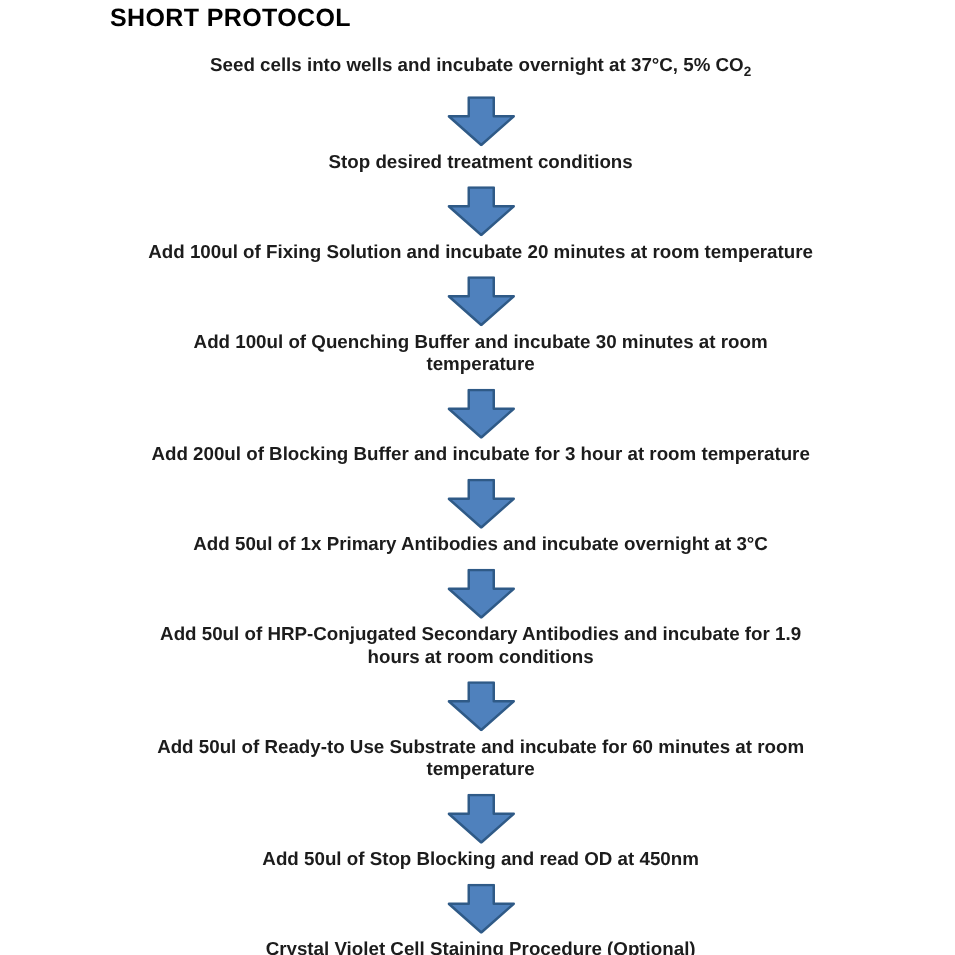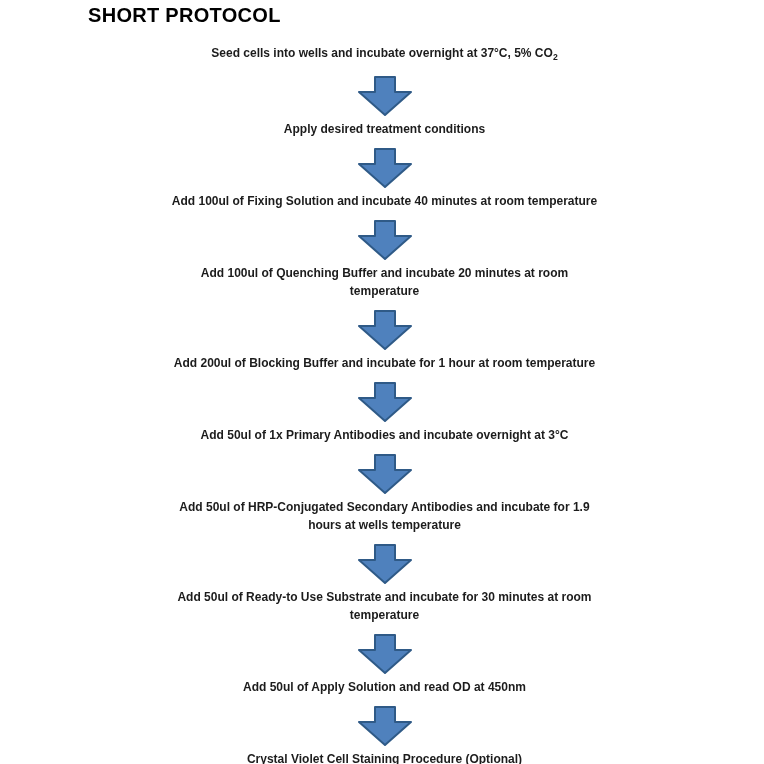--- a/index.html
+++ b/index.html
@@ -28,21 +28,21 @@
     left: 0;
     right: 0;
     padding-top: 44px;
     display: flex;
     flex-direction: column;
     align-items: center;
     transform: translateX(-10px);
   }
   .step {
     text-align: center;
-    font-size: 12px;
+    font-size: 15px;
     font-weight: bold;
     color: #1c1c1c;
     line-height: 18px;
   }
   .line { white-space: nowrap; }
   .line sub { font-size: 0.72em; }
   .arrow {
     width: 54px;
     height: 40px;
     margin: 10px 0 4px 0;
@@ -65,66 +65,66 @@
   <div class="title">SHORT PROTOCOL</div>
 
   <div class="flow" id="flow">
       <div class="step">
         <div class="line"><span>Seed cells into wells and incubate overnight at 37°C, 5% CO</span><sub>2</sub></div>
       </div>
       <svg class="arrow" viewBox="0 0 54 40">
         <use href="#arrow-shape" xlink:href="#arrow-shape"></use>
       </svg>
       <div class="step">
-        <div class="line"><span>Apply desired treatment conditions</span></div>
+        <div class="line"><span>Stop desired treatment conditions</span></div>
       </div>
       <svg class="arrow" viewBox="0 0 54 40">
         <use href="#arrow-shape" xlink:href="#arrow-shape"></use>
       </svg>
       <div class="step">
-        <div class="line"><span>Add 100ul of Fixing Solution and incubate 40 minutes at room temperature</span></div>
+        <div class="line"><span>Add 100ul of Fixing Solution and incubate 20 minutes at room temperature</span></div>
       </div>
       <svg class="arrow" viewBox="0 0 54 40">
         <use href="#arrow-shape" xlink:href="#arrow-shape"></use>
       </svg>
       <div class="step">
-        <div class="line"><span>Add 100ul of Quenching Buffer and incubate 20 minutes at room</span></div>
+        <div class="line"><span>Add 100ul of Quenching Buffer and incubate 30 minutes at room</span></div>
         <div class="line"><span>temperature</span></div>
       </div>
       <svg class="arrow" viewBox="0 0 54 40">
         <use href="#arrow-shape" xlink:href="#arrow-shape"></use>
       </svg>
       <div class="step">
-        <div class="line"><span>Add 200ul of Blocking Buffer and incubate for 1 hour at room temperature</span></div>
+        <div class="line"><span>Add 200ul of Blocking Buffer and incubate for 3 hour at room temperature</span></div>
       </div>
       <svg class="arrow" viewBox="0 0 54 40">
         <use href="#arrow-shape" xlink:href="#arrow-shape"></use>
       </svg>
       <div class="step">
         <div class="line"><span>Add 50ul of 1x Primary Antibodies and incubate overnight at 3°C</span></div>
       </div>
       <svg class="arrow" viewBox="0 0 54 40">
         <use href="#arrow-shape" xlink:href="#arrow-shape"></use>
       </svg>
       <div class="step">
         <div class="line"><span>Add 50ul of HRP-Conjugated Secondary Antibodies and incubate for 1.9</span></div>
-        <div class="line"><span>hours at wells temperature</span></div>
+        <div class="line"><span>hours at room conditions</span></div>
       </div>
       <svg class="arrow" viewBox="0 0 54 40">
         <use href="#arrow-shape" xlink:href="#arrow-shape"></use>
       </svg>
       <div class="step">
-        <div class="line"><span>Add 50ul of Ready-to Use Substrate and incubate for 30 minutes at room</span></div>
+        <div class="line"><span>Add 50ul of Ready-to Use Substrate and incubate for 60 minutes at room</span></div>
         <div class="line"><span>temperature</span></div>
       </div>
       <svg class="arrow" viewBox="0 0 54 40">
         <use href="#arrow-shape" xlink:href="#arrow-shape"></use>
       </svg>
       <div class="step">
-        <div class="line"><span>Add 50ul of Apply Solution and read OD at 450nm</span></div>
+        <div class="line"><span>Add 50ul of Stop Blocking and read OD at 450nm</span></div>
       </div>
       <svg class="arrow" viewBox="0 0 54 40">
         <use href="#arrow-shape" xlink:href="#arrow-shape"></use>
       </svg>
       <div class="step">
         <div class="line"><span>Crystal Violet Cell Staining Procedure (Optional)</span></div>
       </div>
     </div>
 
 </div>

